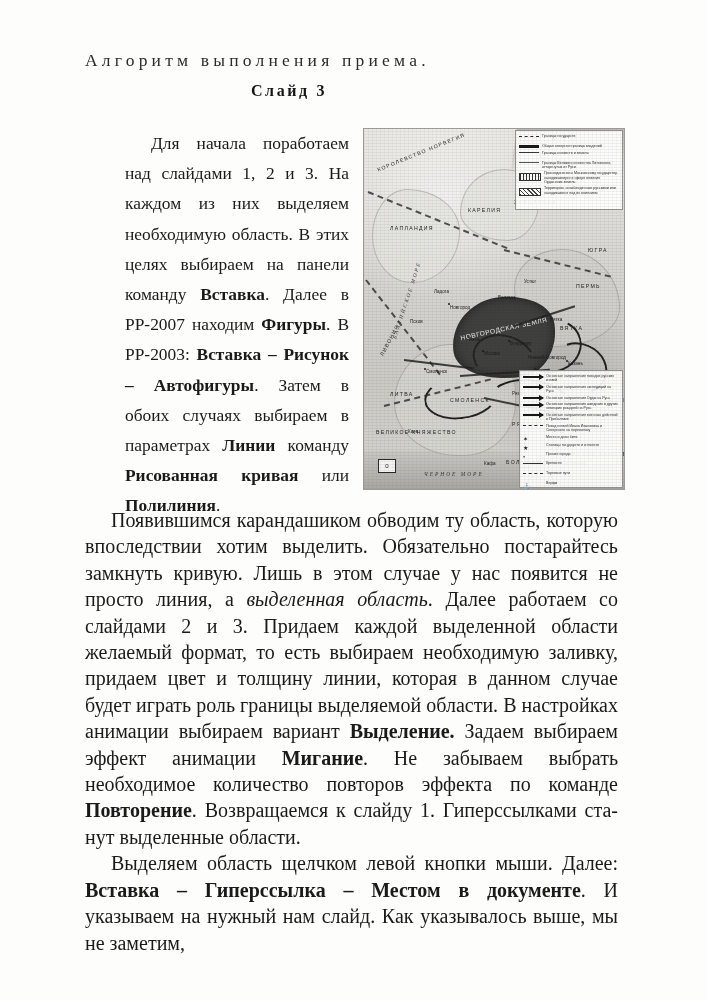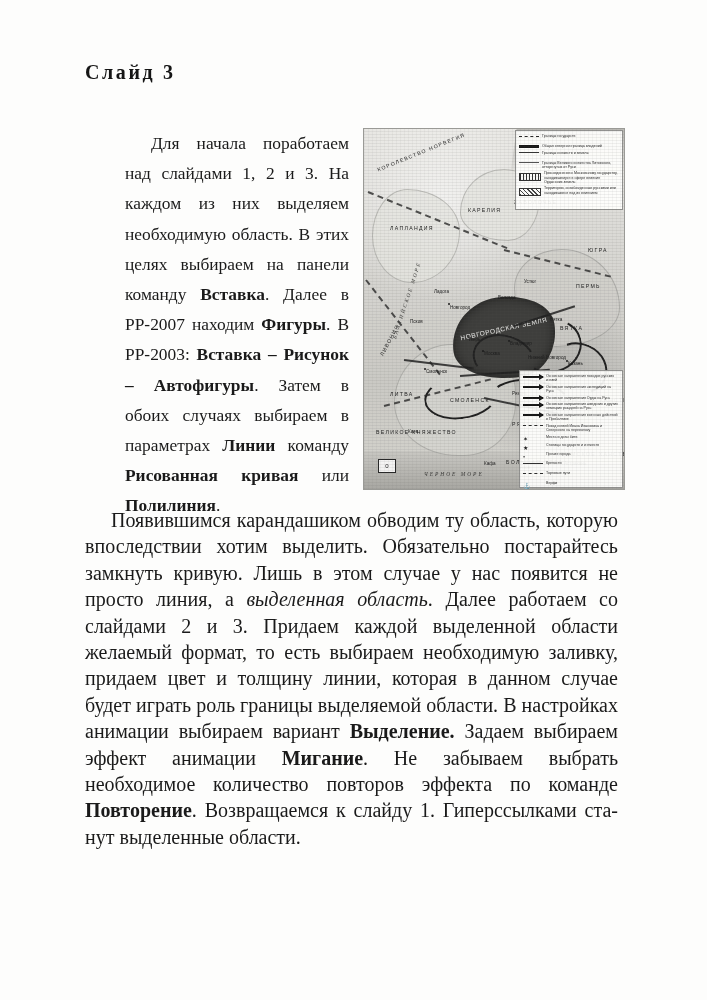--- a/index.html
+++ b/index.html
@@ -26,23 +26,23 @@
   }
   .chapter-title {
     font-size: 17.5px;
     letter-spacing: 4.2px;
     color: #2b2b2b;
     white-space: nowrap;
     font-weight: 400;
   }
   .slide-title {
     margin-top: 11px;
-    text-align: left;
+    text-align: center;
     padding-right: 132px;
-    font-size: 20px;
+    font-size: 16px;
     font-weight: bold;
     letter-spacing: 2.6px;
     color: #151515;
   }
 
   
   .wrap-zone {
     position: absolute;
     left: 85px;
     top: 128px;
@@ -281,20 +281,21 @@
     line-height: 12px;
     color: #1f1f1f;
   }
 </style>
 </head>
 <body>
 
 <div class="page">
 
   <div class="heading-block">
+    <div class="chapter-title">Алгоритм выполнения приема.</div>
     <div class="slide-title">Слайд 3</div>
   </div>
 
   <div class="wrap-zone">
 
     <div class="figure">
       <div class="map">
         <div class="sea sea-top"></div>
         <div class="sea sea-bottom sea"></div>
 
@@ -448,15 +449,16 @@
         <div class="grain"></div>
       </div>
     </div>
 
     <div class="col-text"><span>Для начала поработаем над слайдами 1, 2 и 3. На каждом из них выделяем необходимую область. В этих целях выбира­ем на панели команду </span><b>Вставка</b><span>. Далее в РР-2007 находим </span><b>Фи­гуры</b><span>. В РР-2003: </span><b>Вставка – Рисунок – Автофигуры</b><span>. Затем в обоих случаях выбираем в па­раметрах </span><b>Линии</b><span> команду </span><b>Ри­сованная кривая</b><span> или </span><b>Поли­линия</b><span>.</span></div>
   </div>
 
   <div class="body-block">
     <p class="body-p"><span>Появившимся карандашиком обводим ту область, которую впоследствии хотим выделить. Обязательно постарайтесь замк­нуть кривую. Лишь в этом случае у нас появится не просто ли­ния, а </span><i>выделенная область</i><span>. Далее работаем со слайдами 2 и 3. Придаем каждой выделенной области желаемый формат, то есть выбираем необходимую заливку, придаем цвет и толщину ли­нии, которая в данном случае будет играть роль границы выде­ляемой области. В настройках анимации выбираем вариант </span><b>Вы­деление.</b><span> Задаем выбираем эффект анимации </span><b>Мигание</b><span>. Не забыва­ем выбрать необходимое количество повторов эффекта по коман­де </span><b>Повторение</b><span>. Возвращаемся к слайду 1. Гиперссылками ста­нут выделенные области.</span></p>
 
+    <p class="body-p"><span>Выделяем область щелчком левой кнопки мыши. Далее: </span><b>Вставка – Гиперссылка – Местом в документе</b><span>. И указываем на нужный нам слайд. Как указывалось выше, мы не заметим,</span></p>
   </div>
 
 </div>
 
 </body></html>

